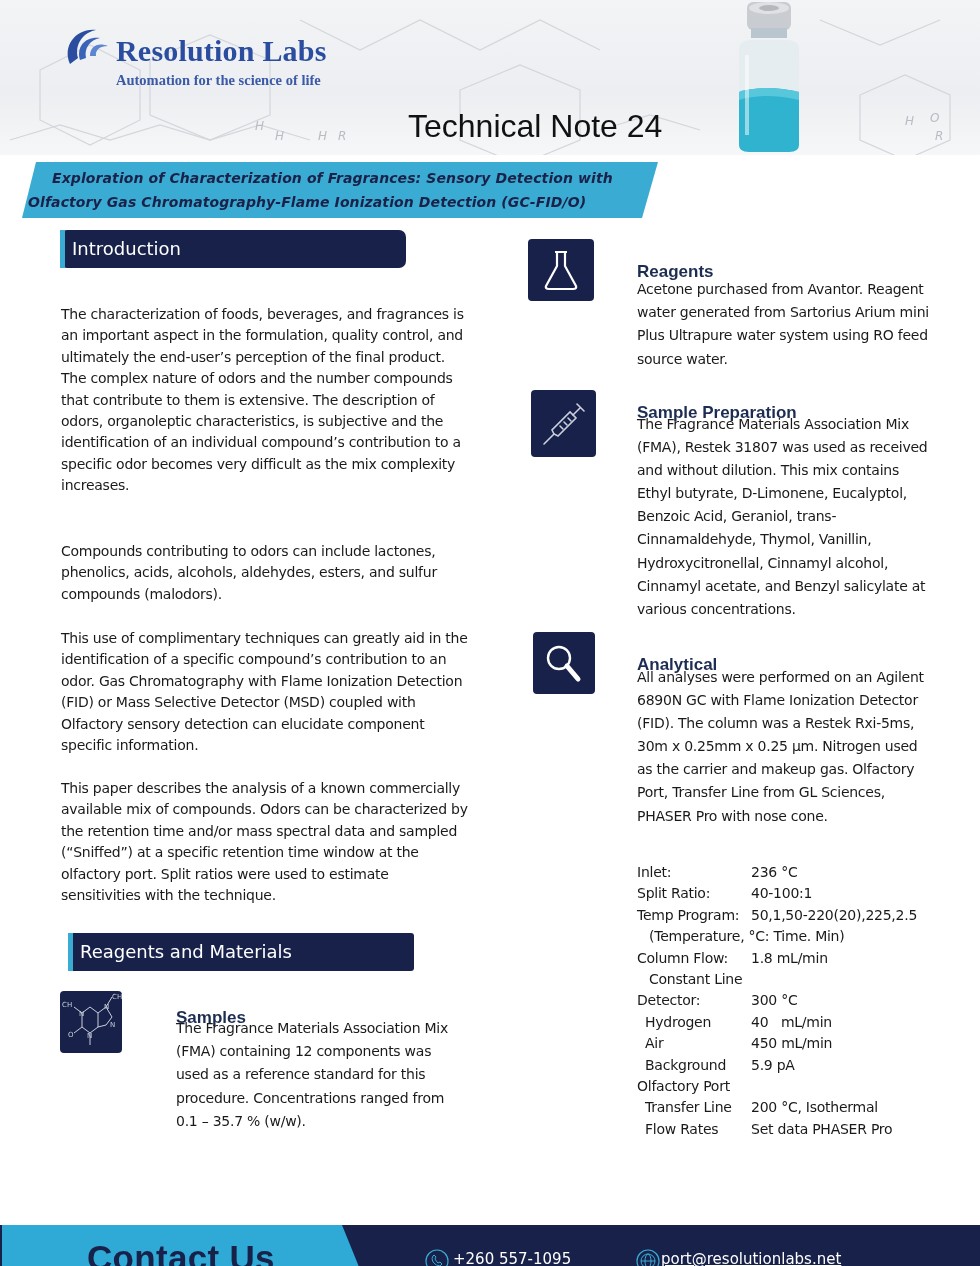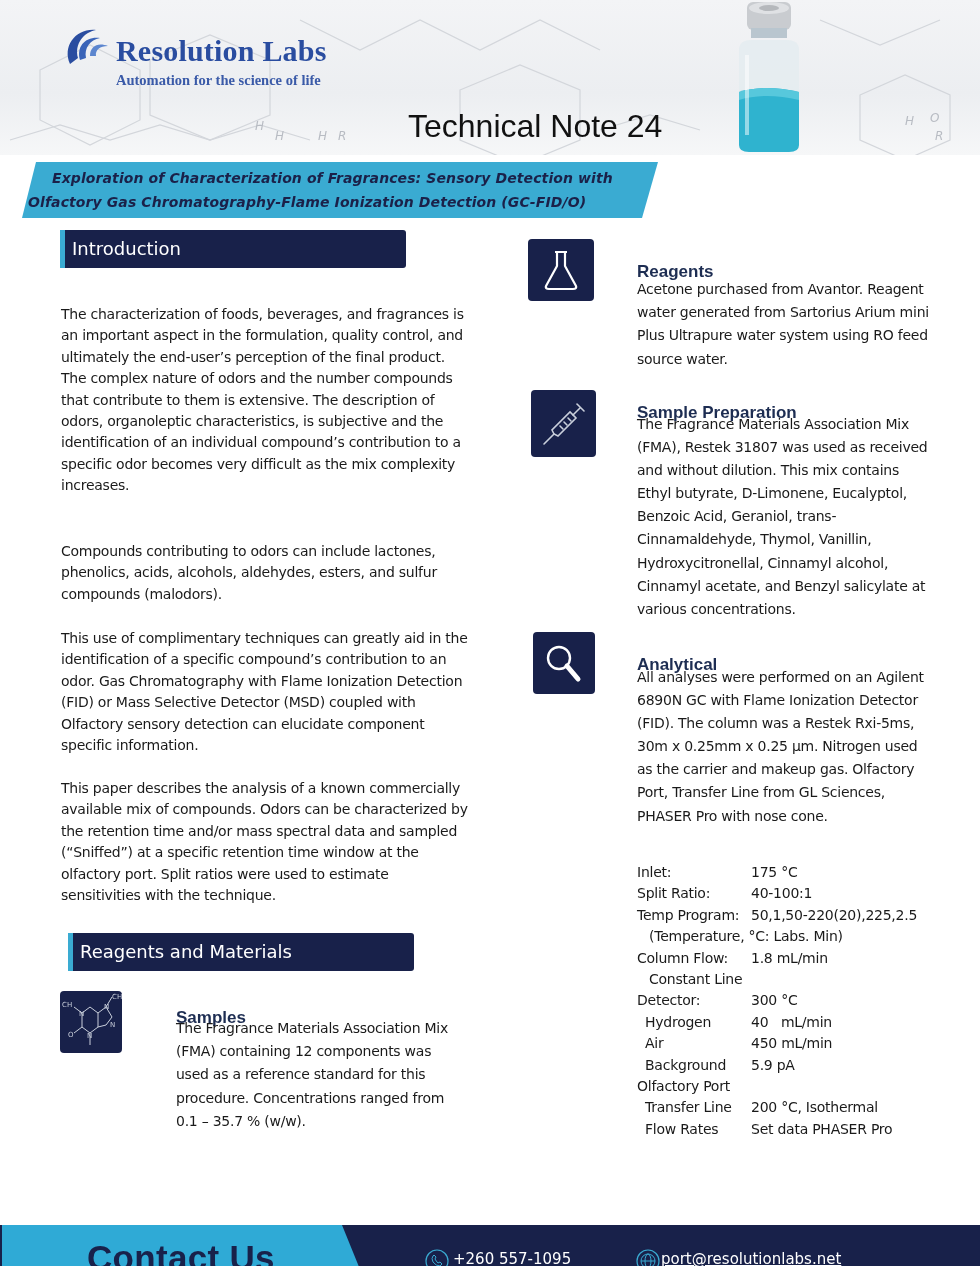--- a/index.html
+++ b/index.html
@@ -45,21 +45,21 @@
   .banner .l1 { left: 30px; top: 8px; }
   .banner .l2 { left: 6px; top: 32px; }
 
   
   .sec-head {
     position: absolute; height: 38px; background: #18214a; border-radius: 0 3px 3px 0;
     color: #fff; font-family: "DejaVu Sans", sans-serif; font-size: 18px; line-height: 38px;
     padding-left: 12px;
   }
   .sec-head::before { content: ""; position: absolute; left: 0; top: 0; width: 5px; height: 100%; background: #3aabd2; }
-  .sec-intro { left: 60px; top: 230px; width: 346px; }
+  .sec-intro { left: 60px; top: 230px; width: 346px; border-radius: 7px; }
   .sec-reag { left: 68px; top: 933px; width: 346px; }
 
   
   .para {
     position: absolute; font-family: "DejaVu Sans", sans-serif; font-size: 14px; line-height: 21.4px;
     color: #1a1a1a; letter-spacing: -0.25px;
   }
   .p1 { left: 61px; top: 304px; width: 410px; }
   .p2 { left: 61px; top: 541px; width: 410px; }
   .p3 { left: 61px; top: 628px; width: 410px; }
@@ -213,32 +213,32 @@
     <circle cx="17" cy="17" r="11" stroke="#ffffff" stroke-width="2.4" fill="none"></circle>
     <line x1="25" y1="25" x2="36" y2="38" stroke="#ffffff" stroke-width="5" stroke-linecap="round"></line>
   </svg>
 </div>
 <div class="subhead" style="left:637px; top:635px;">Analytical</div>
 <div class="para right-text" style="top:666px; line-height:23.1px;">All analyses were performed on an Agilent 6890N GC with Flame Ionization Detector (FID).  The column was a Restek Rxi-5ms, 30m x 0.25mm x 0.25 µm.  Nitrogen used as the carrier and makeup gas.  Olfactory Port, Transfer Line from GL Sciences, PHASER Pro with nose cone.</div>
 
 <div class="params">
   <div class="row">
       <span class="k">Inlet:</span>
-      <span class="v">175 °C</span>
+      <span class="v">236 °C</span>
     </div>
   <div class="row">
       <span class="k">Split Ratio:</span>
       <span class="v">40-100:1</span>
     </div>
   <div class="row">
       <span class="k">Temp Program:</span>
       <span class="v">50,1,50-220(20),225,2.5</span>
     </div>
   <div class="row">
-      <span class="k ind1">(Temperature, °C: Labs. Min)</span>
+      <span class="k ind1">(Temperature, °C: Time. Min)</span>
     </div>
   <div class="row">
       <span class="k">Column Flow:</span>
       <span class="v">1.8 mL/min</span>
     </div>
   <div class="row">
       <span class="k ind1">Constant Line</span>
     </div>
   <div class="row">
       <span class="k">Detector:</span>

